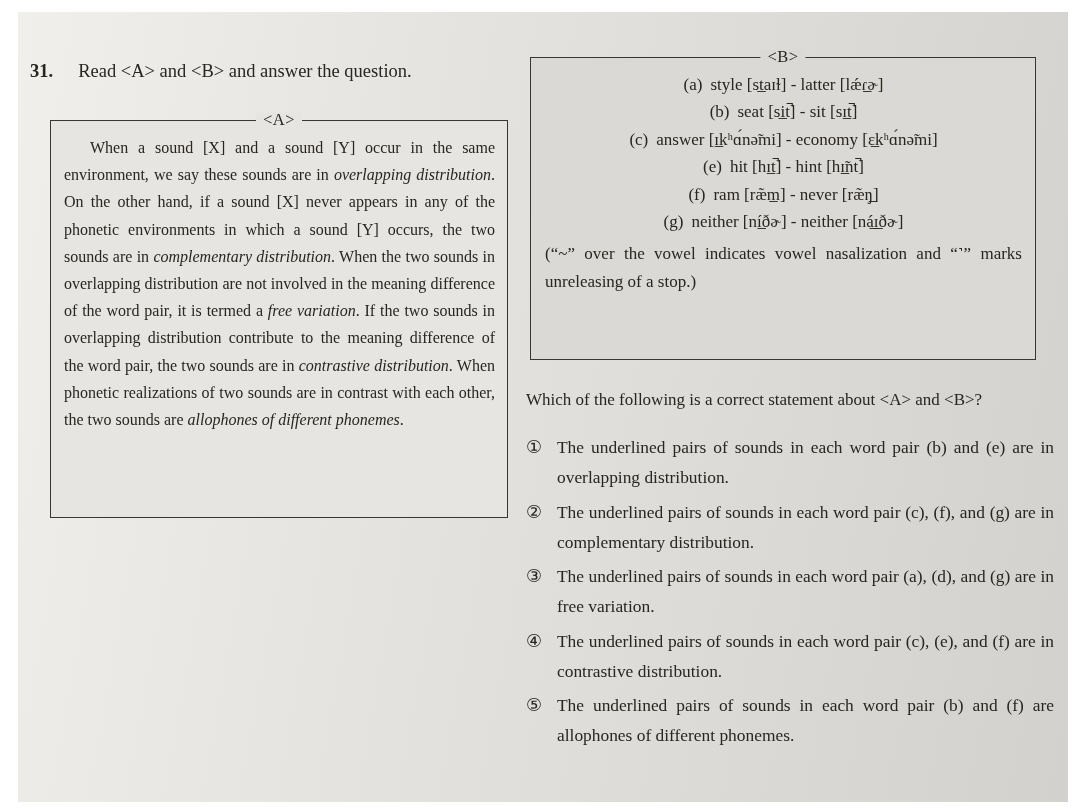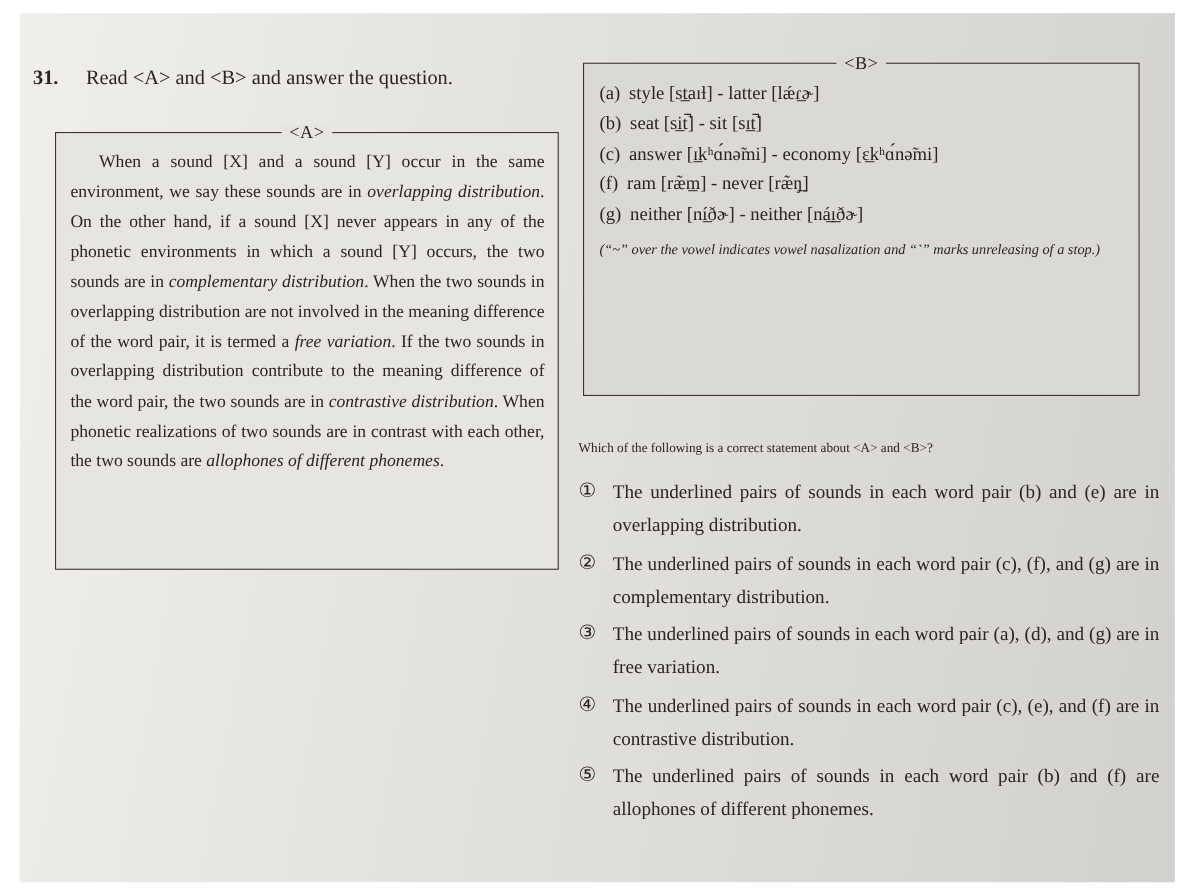--- a/index.html
+++ b/index.html
@@ -59,41 +59,41 @@
     position: absolute;
     left: 512px; top: 45px;
     width: 506px; height: 303px;
     border: 1.6px solid #3a362f;
     background: #dbd9d5;
     box-sizing: border-box;
   }
   .box-b .box-label { background: #dbd9d5; }
   .b-items {
     padding: 13px 13px 0 14px;
+    text-align: center;
   }
   .b-item {
     font-size: 17px;
     line-height: 27.4px;
     white-space: nowrap;
   }
   .b-item .item-label { margin-right: 8px; }
   .b-note {
     margin: 5px 0 0 0;
     padding: 0 13px 0 14px;
-    font-size: 13px;
+    font-size: 17px;
     line-height: 27.5px;
     text-align: justify;
-    font-style: italic;
   }
   
   .stem {
     position: absolute;
-    left: 508px; top: 388px;
+    left: 508px; top: 378px;
     width: 530px;
-    font-size: 12px;
+    font-size: 17px;
     white-space: nowrap;
   }
   
   .options {
     position: absolute;
     left: 508px; top: 420px;
     width: 528px;
   }
   .option {
     display: flex;
@@ -127,20 +127,21 @@
     <span class="box-label">&lt;A&gt;</span>
     <p class="box-a-text"><span>When a sound [X] and a sound [Y] occur in the same environment, we say these sounds are in </span><span class="seg-italic">overlapping distribution</span><span>. On the other hand, if a sound [X] never appears in any of the phonetic environments in which a sound [Y] occurs, the two sounds are in </span><span class="seg-italic">complementary distribution</span><span>. When the two sounds in overlapping distribution are not involved in the meaning difference of the word pair, it is termed a </span><span class="seg-italic">free variation</span><span>. If the two sounds in overlapping distribution contribute to the meaning difference of the word pair, the two sounds are in </span><span class="seg-italic">contrastive distribution</span><span>. When phonetic realizations of two sounds are in contrast with each other, the two sounds are </span><span class="seg-italic">allophones of different phonemes</span><span>.</span></p>
   </div>
 
   <div class="box-b">
     <span class="box-label">&lt;B&gt;</span>
     <div class="b-items">
       <div class="b-item"><span class="item-label">(a)</span><span>style [st̲aɪɫ] - latter [lǽɾ̲ɚ]</span></div>
       <div class="b-item"><span class="item-label">(b)</span><span>seat [si̲t̚] - sit [sɪ̲t̚]</span></div>
       <div class="b-item"><span class="item-label">(c)</span><span>answer [ɪ̲kʰɑ́nə̃mi] - economy [ɛ̲kʰɑ́nə̃mi]</span></div>
+      <div class="b-item"><span class="item-label">(e)</span><span>hit [hɪ̲t̚] - hint [hɪ̲̃nt̚]</span></div>
       <div class="b-item"><span class="item-label">(f)</span><span>ram [ræ̃m̲] - never [ræ̃ŋ̲]</span></div>
       <div class="b-item"><span class="item-label">(g)</span><span>neither [ní̲ðɚ] - neither [ná̲ɪ̲ðɚ]</span></div>
     </div>
     <p class="b-note">(“~” over the vowel indicates vowel nasalization and “˺” marks unreleasing of a stop.)</p>
   </div>
 
   <div class="stem">Which of the following is a correct statement about &lt;A&gt; and &lt;B&gt;?</div>
 
   <div class="options">
     <div class="option">

